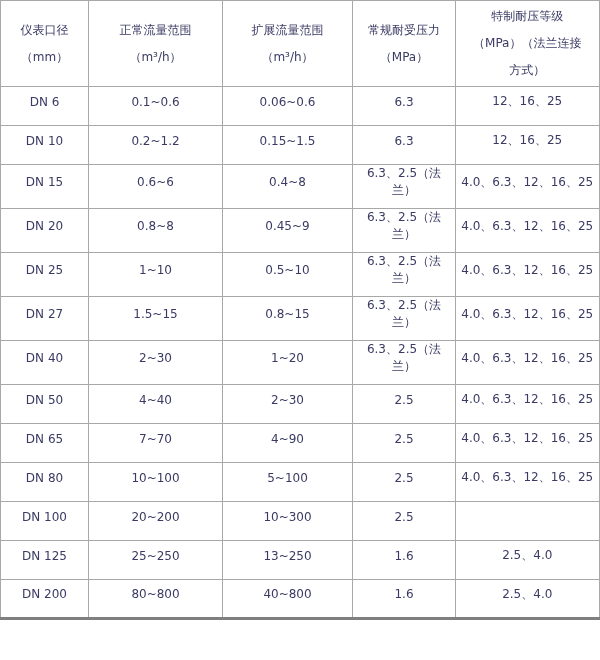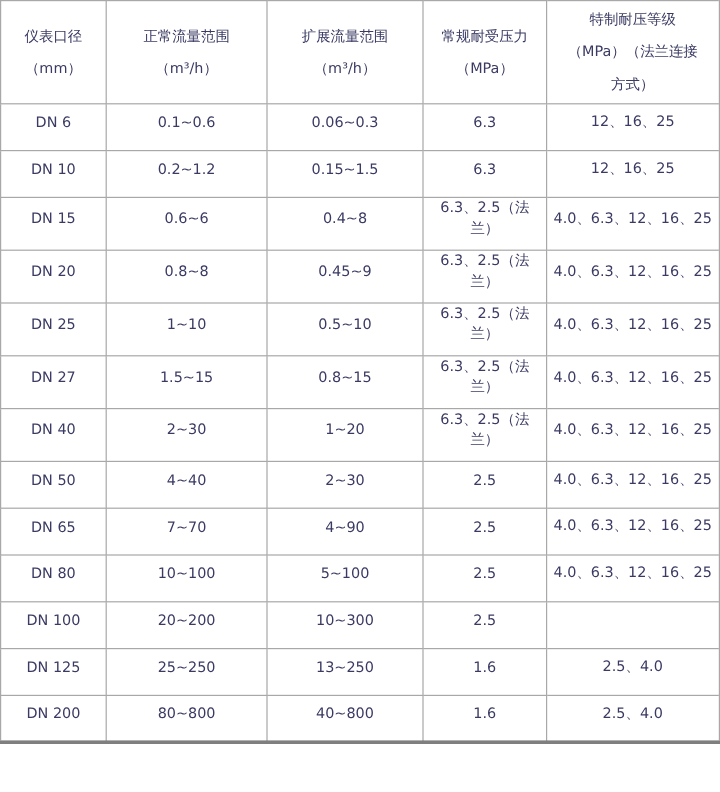--- a/index.html
+++ b/index.html
@@ -61,21 +61,21 @@
       <th>正常流量范围（m³/h）</th>
       <th>扩展流量范围（m³/h）</th>
       <th>常规耐受压力（MPa）</th>
       <th>特制耐压等级（MPa）（法兰连接方式）</th>
     </tr>
   </thead>
   <tbody id="spec-tbody">
       <tr>
         <td>DN 6</td>
         <td>0.1~0.6</td>
-        <td>0.06~0.3</td>
+        <td>0.06~0.6</td>
         <td>6.3</td>
         <td>12、16、25</td>
       </tr>
       <tr>
         <td>DN 10</td>
         <td>0.2~1.2</td>
         <td>0.15~1.5</td>
         <td>6.3</td>
         <td>12、16、25</td>
       </tr>

